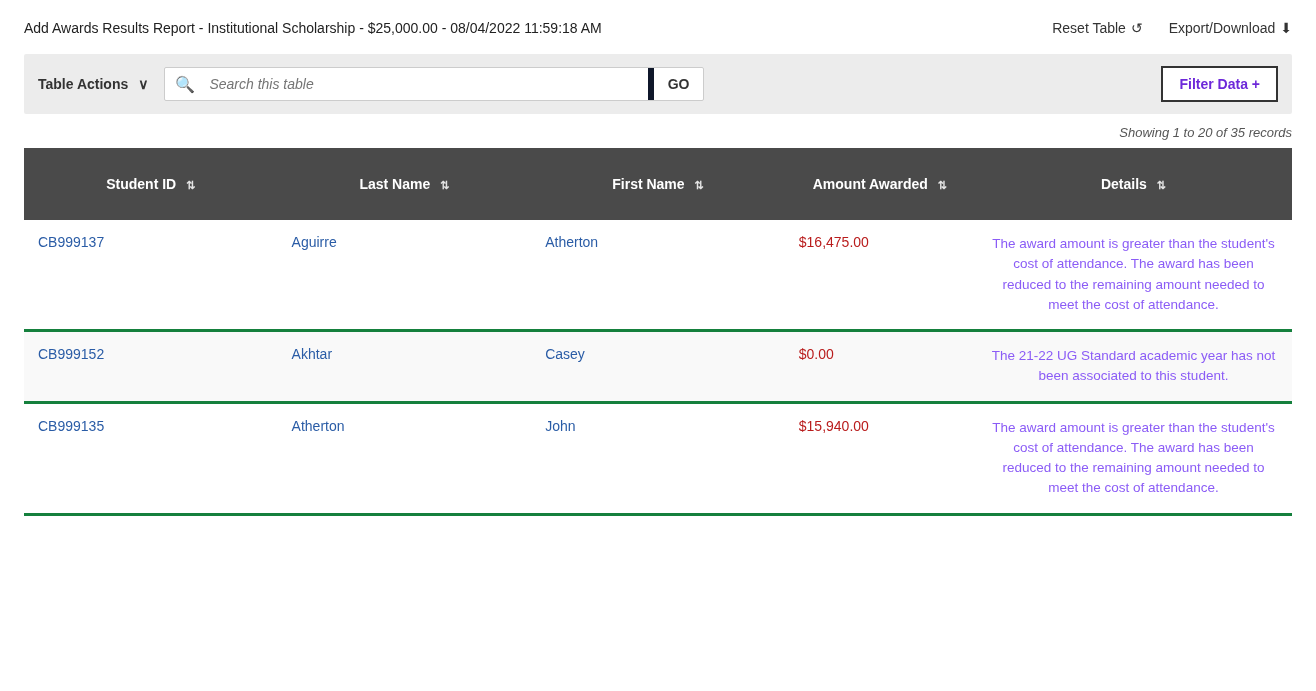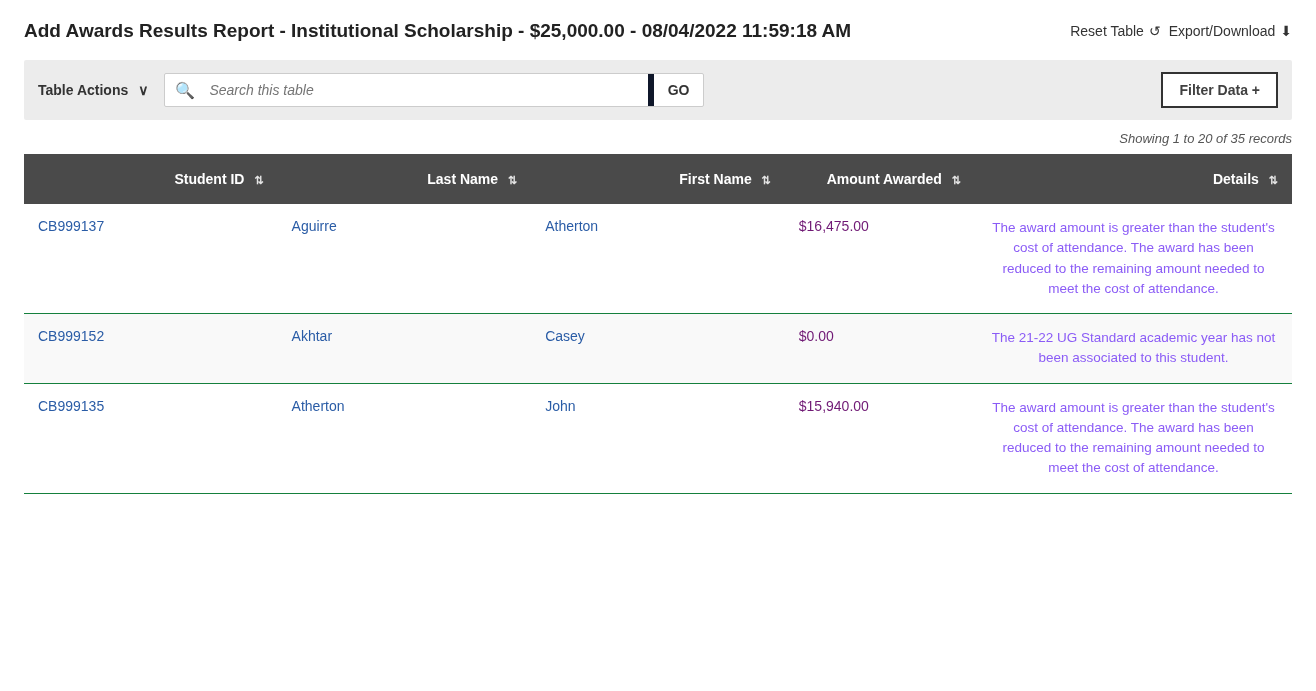--- a/index.html
+++ b/index.html
@@ -15,27 +15,27 @@
       padding: 20px 24px;
     }
     
     .page-header {
       display: flex;
       align-items: center;
       justify-content: space-between;
       margin-bottom: 18px;
     }
     .page-title {
-      font-size: 19px;
-      font-weight: bold;
+      font-size: 14px;
+      font-weight: normal;
       color: #222;
     }
     .header-actions {
       display: flex;
-      gap: 8px;
+      gap: 26px;
       align-items: center;
     }
     .header-action-btn {
       background: none;
       border: none;
       cursor: pointer;
       font-size: 14px;
       color: #333;
       display: flex;
       align-items: center;
@@ -100,66 +100,66 @@
       cursor: pointer;
       color: #333;
     }
     .filter-data-btn {
       background: #fff;
       border: 2px solid #333;
       padding: 8px 16px;
       font-size: 14px;
       font-weight: 700;
       cursor: pointer;
-      color: #404040;
+      color: #6d28d9;
     }
     .records-info {
       text-align: right;
       font-style: italic;
       font-size: 13px;
       color: #555;
       margin-bottom: 8px;
       margin-top: 11px;
     }
     
     table {
       width: 100%;
       border-collapse: collapse;
     }
     thead tr {
       background: #4a4a4a;
       color: #fff;
     }
     thead th {
-      padding: 17px 14px;
-      text-align: right;
+      padding: 28px 14px;
+      text-align: center;
       font-size: 14px;
       font-weight: 700;
       white-space: nowrap;
       user-select: none;
     }
     thead th .sort-icon {
       margin-left: 6px;
       font-size: 11px;
       opacity: 0.85;
     }
     tbody tr {
-      border-bottom: 1px solid #15803d;
+      border-bottom: 3px solid #15803d;
       vertical-align: top;
     }
     tbody tr:nth-child(even) {
       background: #f9f9f9;
     }
     tbody tr:nth-child(odd) {
       background: #fff;
     }
     tbody td {
       padding: 14px 14px;
       font-size: 14px;
-      color: #701a75;
+      color: #b91c1c;
     }
     .details-cell {
       color: #8b5cf6;
       font-size: 13.5px;
       line-height: 1.5;
       text-align: center;
     }
     .student-id-cell {
       color: #2a5ca6;
     }

